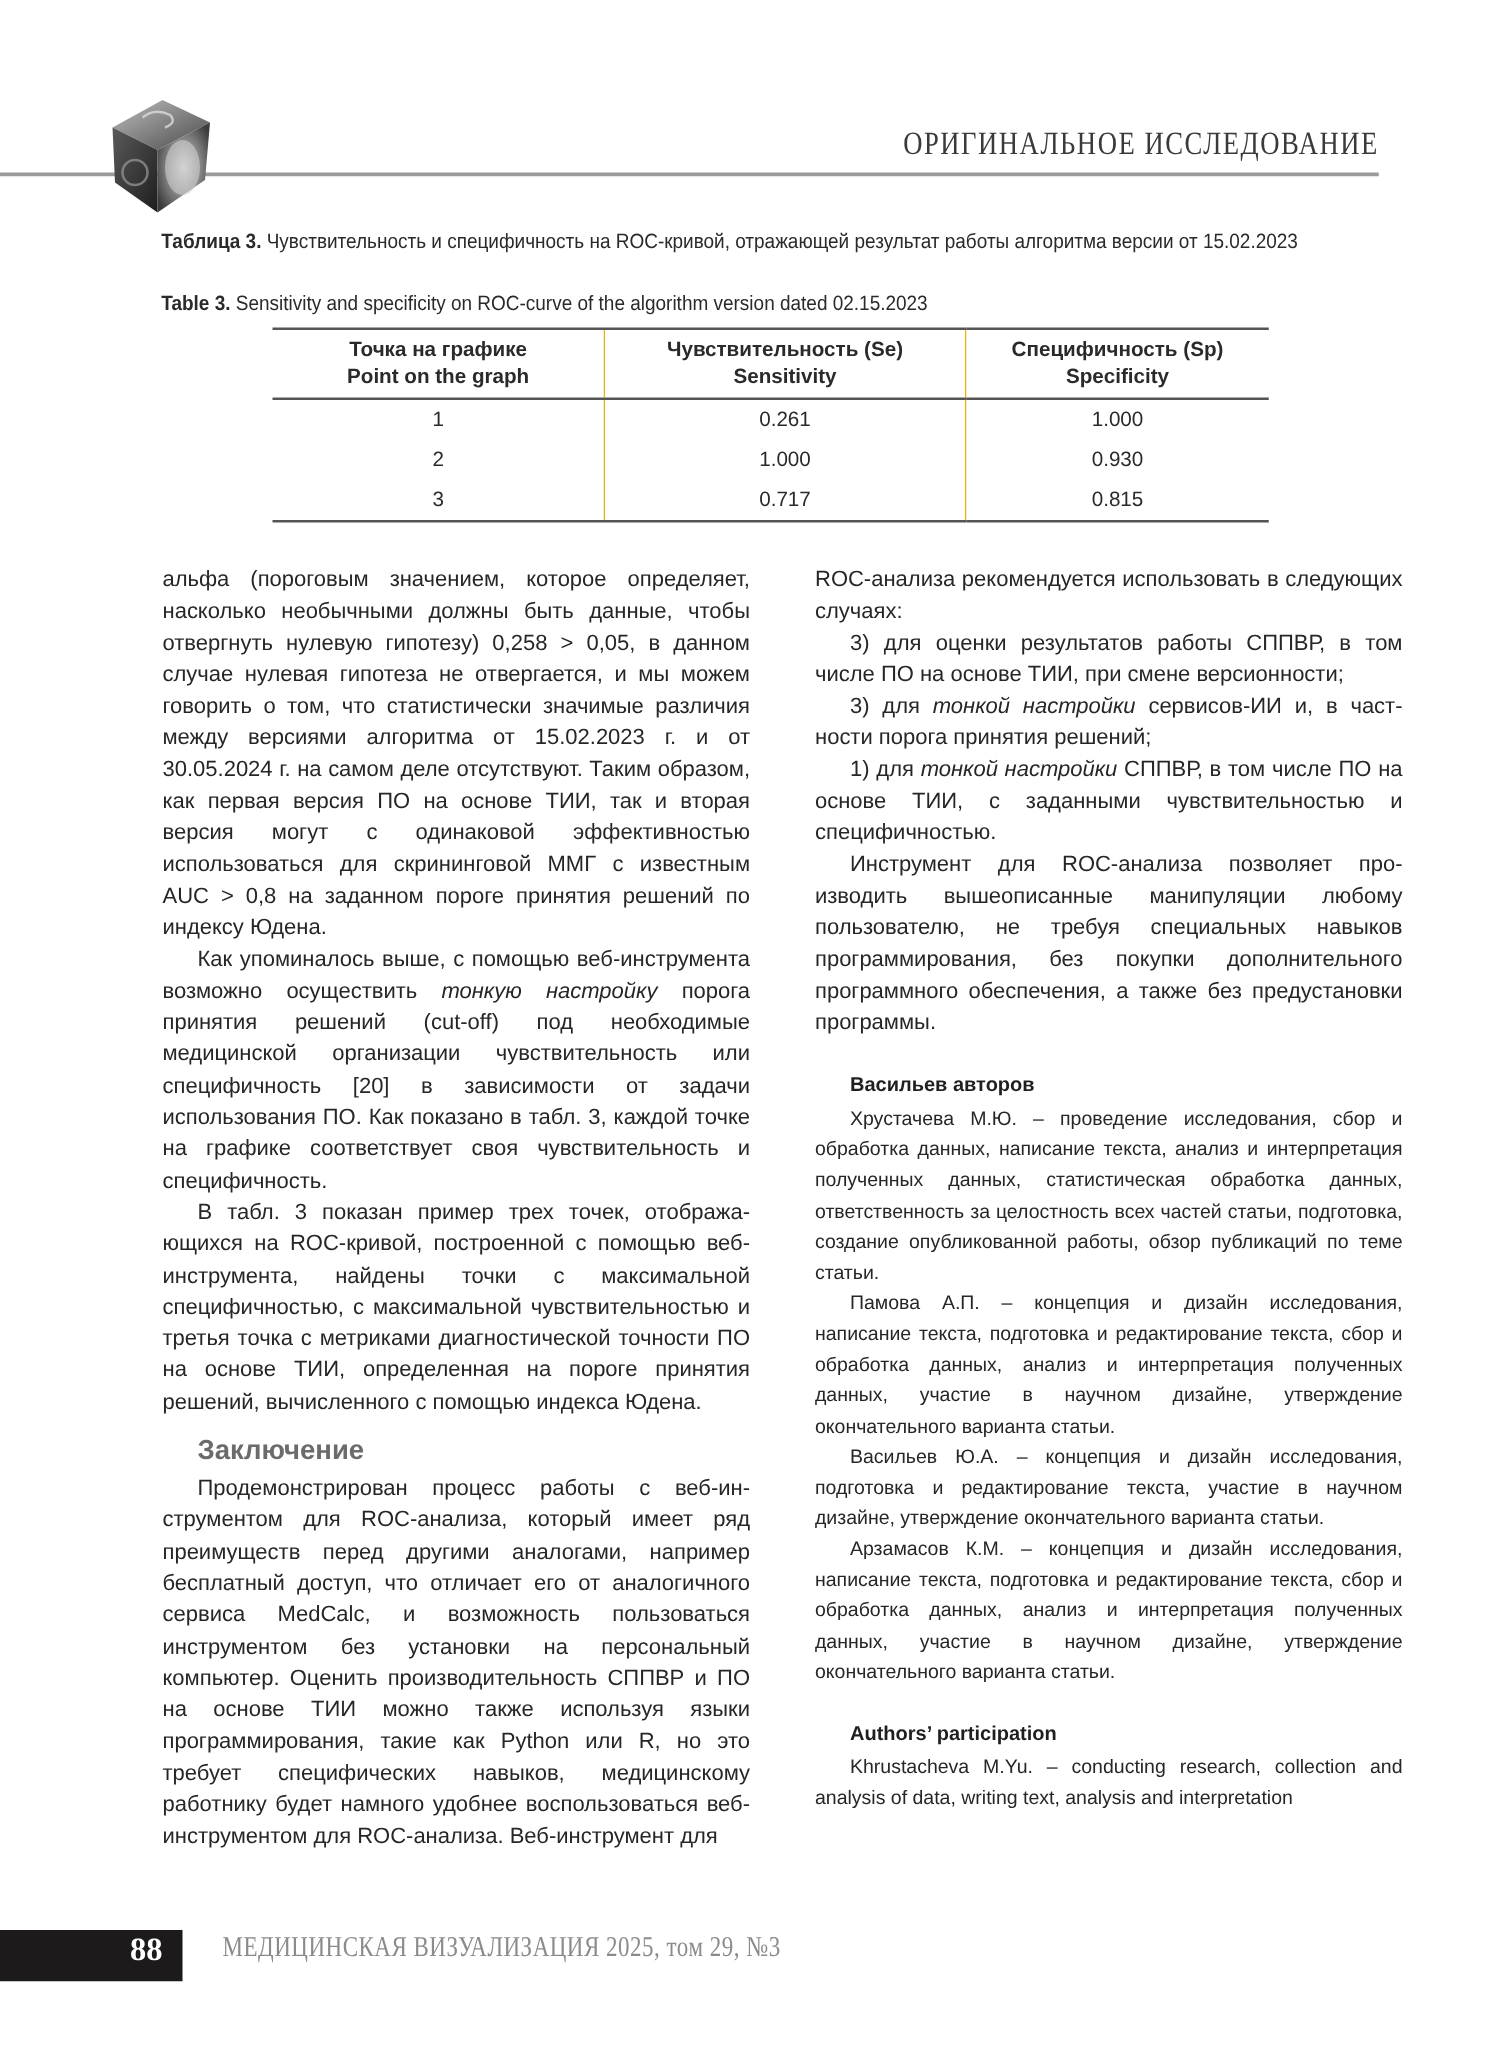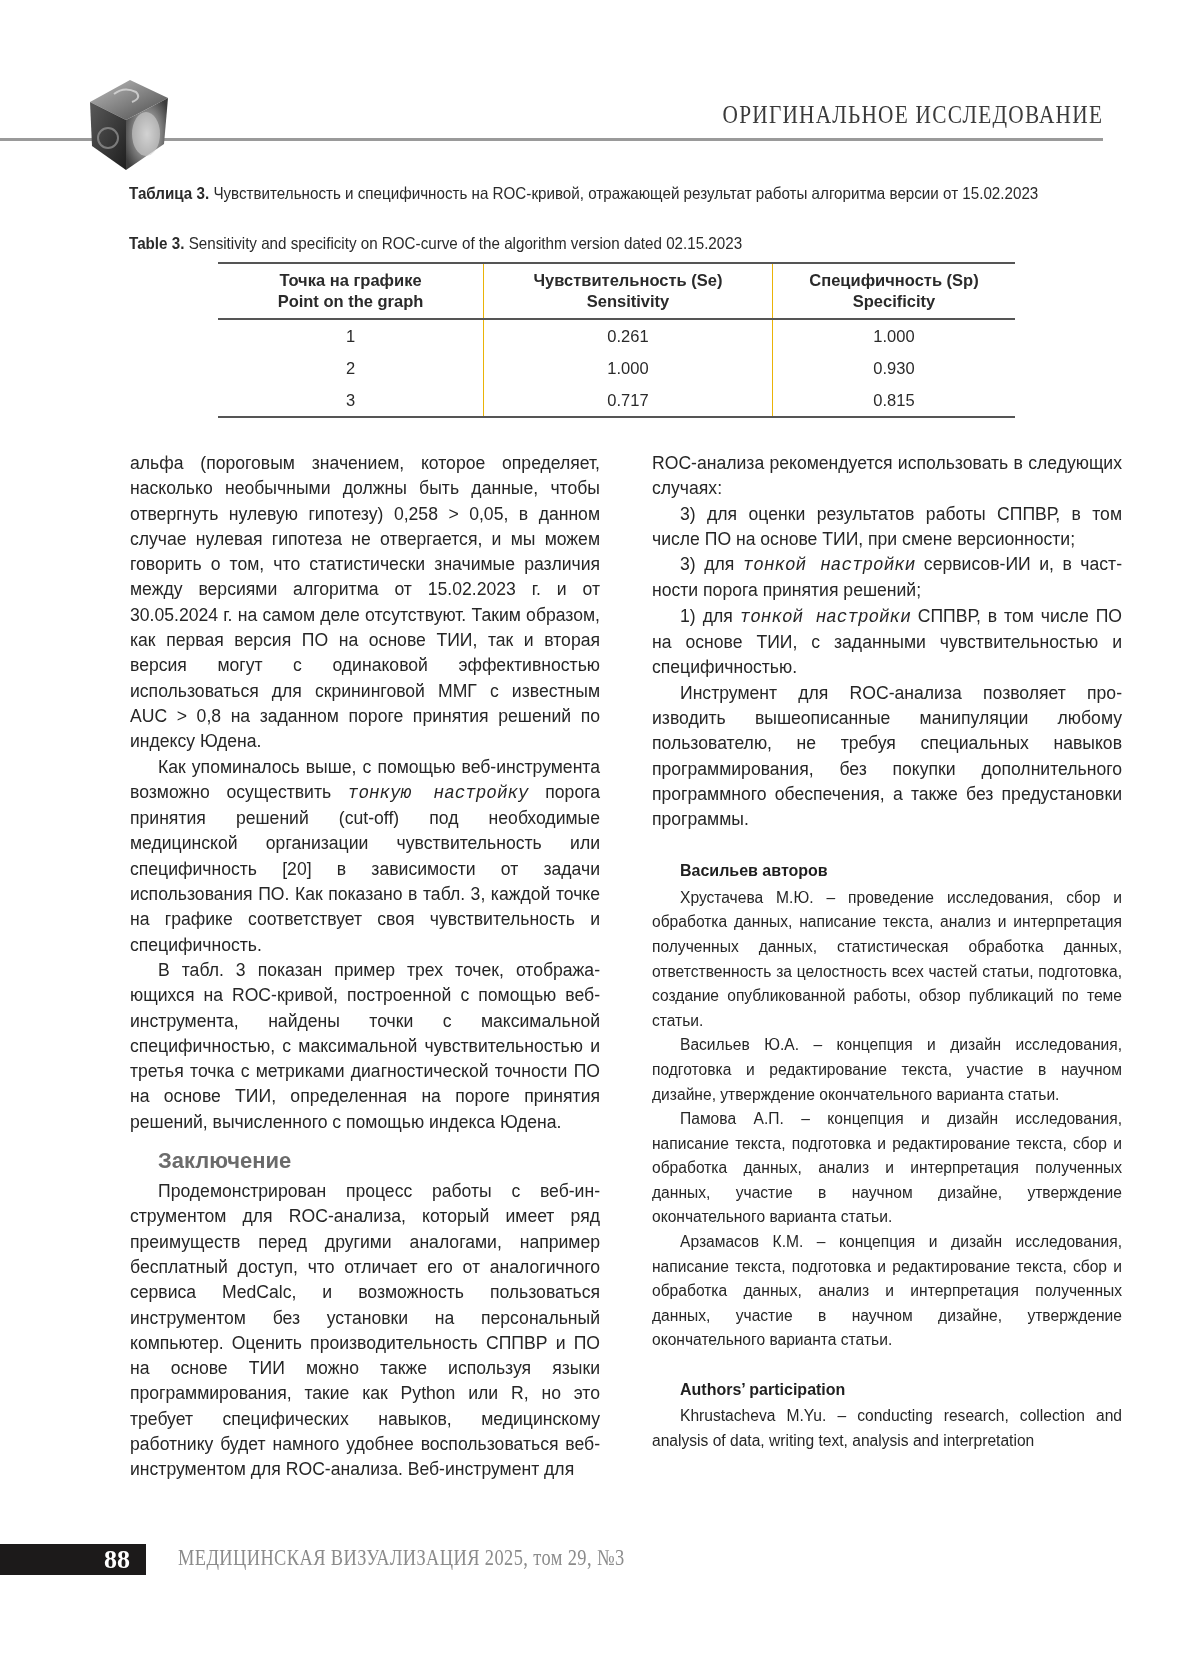--- a/index.html
+++ b/index.html
@@ -22,26 +22,26 @@
   table.data th + th, table.data td + td { border-left: 1px solid #eab308; }
   table.data tr:last-child td { border-bottom: 2px solid #555; }
   table.data th:nth-child(1), table.data td:nth-child(1) { width: 257px; }
   table.data th:nth-child(2), table.data td:nth-child(2) { width: 280px; }
   .col { position: absolute; top: 451px; width: 470px; font-size: 17.6px; line-height: 25.3px; color: #262626;
          text-align: justify; hyphens: manual; }
   .col-left { left: 130px; }
   .col-right { left: 652px; }
   .col p { margin: 0; }
   .col p.ind { text-indent: 28px; }
-  .col .em { font-style: italic; font-family: Liberation Mono, monospace; }
+  .col .em { font-style: italic; }
   .h-concl { font-size: 22px; font-weight: bold; color: #6b6b6b; margin: 12px 0 4px 28px !important; line-height: 28px; }
   .small { font-size: 15.6px; line-height: 24.6px; }
   .h-authors { font-weight: bold; font-size: 16px; margin: 26px 0 2px 28px !important; color: #1f1f1f; }
   .h-authors-en { margin-top: 24px !important; }
-  .footer-bar { position: absolute; left: 0; top: 1544px; width: 146px; height: 31px; background: #1c1a1a; }
+  .footer-bar { position: absolute; left: 0; top: 1544px; width: 146px; height: 41px; background: #1c1a1a; }
   .page-num { position: absolute; right: 16px; top: 0; line-height: 31px; color: #ffffff;
          font-family: "Liberation Serif", serif; font-size: 26px; font-weight: bold; }
   .journal { position: absolute; left: 178px; top: 1545px; font-family: "Liberation Serif", serif; font-size: 23px;
          color: #8b8b8b; letter-spacing: 0.5px; transform: scaleX(0.8); transform-origin: left center; white-space: nowrap; }
 </style>
 </head>
 <body>
 
 <div class="header-rule"></div>
 <svg class="logo" viewBox="0 0 86 96">
@@ -113,22 +113,22 @@
 </div>
 
 <div class="col col-right">
   <p>ROC-анализа рекомендуется использовать в следующих случаях:</p>
   <p class="ind">3) для оценки результатов работы СППВР, в том числе ПО на основе ТИИ, при смене версионности;</p>
   <p class="ind"><span>3) для </span><span class="em">тонкой настройки</span><span> сервисов-ИИ и, в част­ности порога принятия решений;</span></p>
   <p class="ind"><span>1) для </span><span class="em">тонкой настройки</span><span> СППВР, в том числе ПО на основе ТИИ, с заданными чувствительно­стью и специфичностью.</span></p>
   <p class="ind">Инструмент для ROC-анализа позволяет про­изводить вышеописанные манипуляции любому пользователю, не требуя специальных навыков программирования, без покупки дополнительного программного обеспечения, а также без предуста­новки программы.</p>
   <p class="h-authors">Васильев авторов</p>
   <p class="ind small">Хрустачева М.Ю. – проведение исследования, сбор и обработка данных, написание текста, анализ и интер­претация полученных данных, статистическая обработ­ка данных, ответственность за целостность всех частей статьи, подготовка, создание опубликованной работы, обзор публикаций по теме статьи.</p>
+  <p class="ind small">Памова А.П. – концепция и дизайн исследования, написание текста, подготовка и редактирование текста, сбор и обработка данных, анализ и интерпретация полу­ченных данных, участие в научном дизайне, утвержде­ние окончательного варианта статьи.</p>
   <p class="ind small">Васильев Ю.А. – концепция и дизайн исследования, подготовка и редактирование текста, участие в научном дизайне, утверждение окончательного варианта статьи.</p>
-  <p class="ind small">Памова А.П. – концепция и дизайн исследования, написание текста, подготовка и редактирование текста, сбор и обработка данных, анализ и интерпретация полу­ченных данных, участие в научном дизайне, утвержде­ние окончательного варианта статьи.</p>
   <p class="ind small">Арзамасов К.М. – концепция и дизайн исследова­ния, написание текста, подготовка и редактирование текста, сбор и обработка данных, анализ и интерпрета­ция полученных данных, участие в научном дизайне, утверждение окончательного варианта статьи.</p>
   <p class="h-authors h-authors-en">Authors’ participation</p>
   <p class="ind small">Khrustacheva M.Yu. – conducting research, collection and analysis of data, writing text, analysis and interpretation</p>
 </div>
 
 <div class="footer-bar">
   <span class="page-num">88</span>
 </div>
 <div class="journal">МЕДИЦИНСКАЯ ВИЗУАЛИЗАЦИЯ 2025, том 29, №3</div>
 

